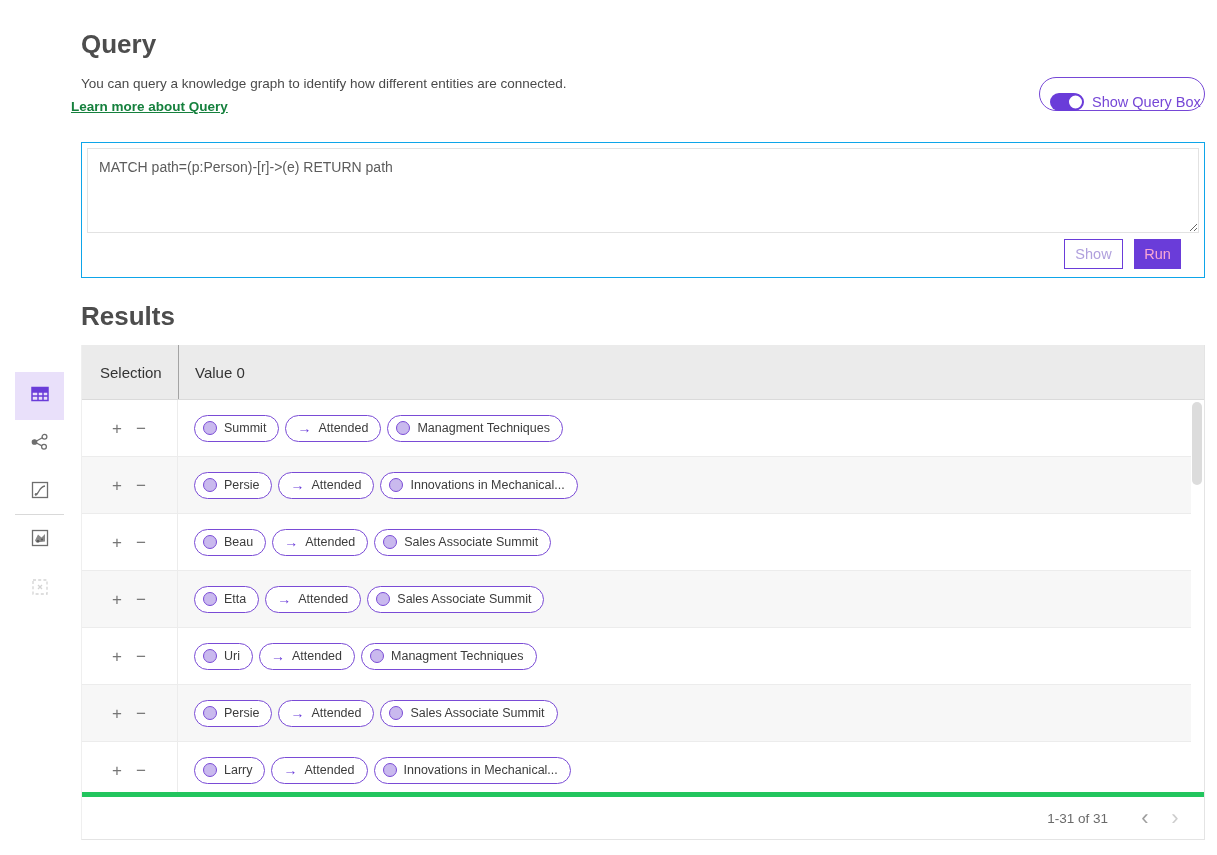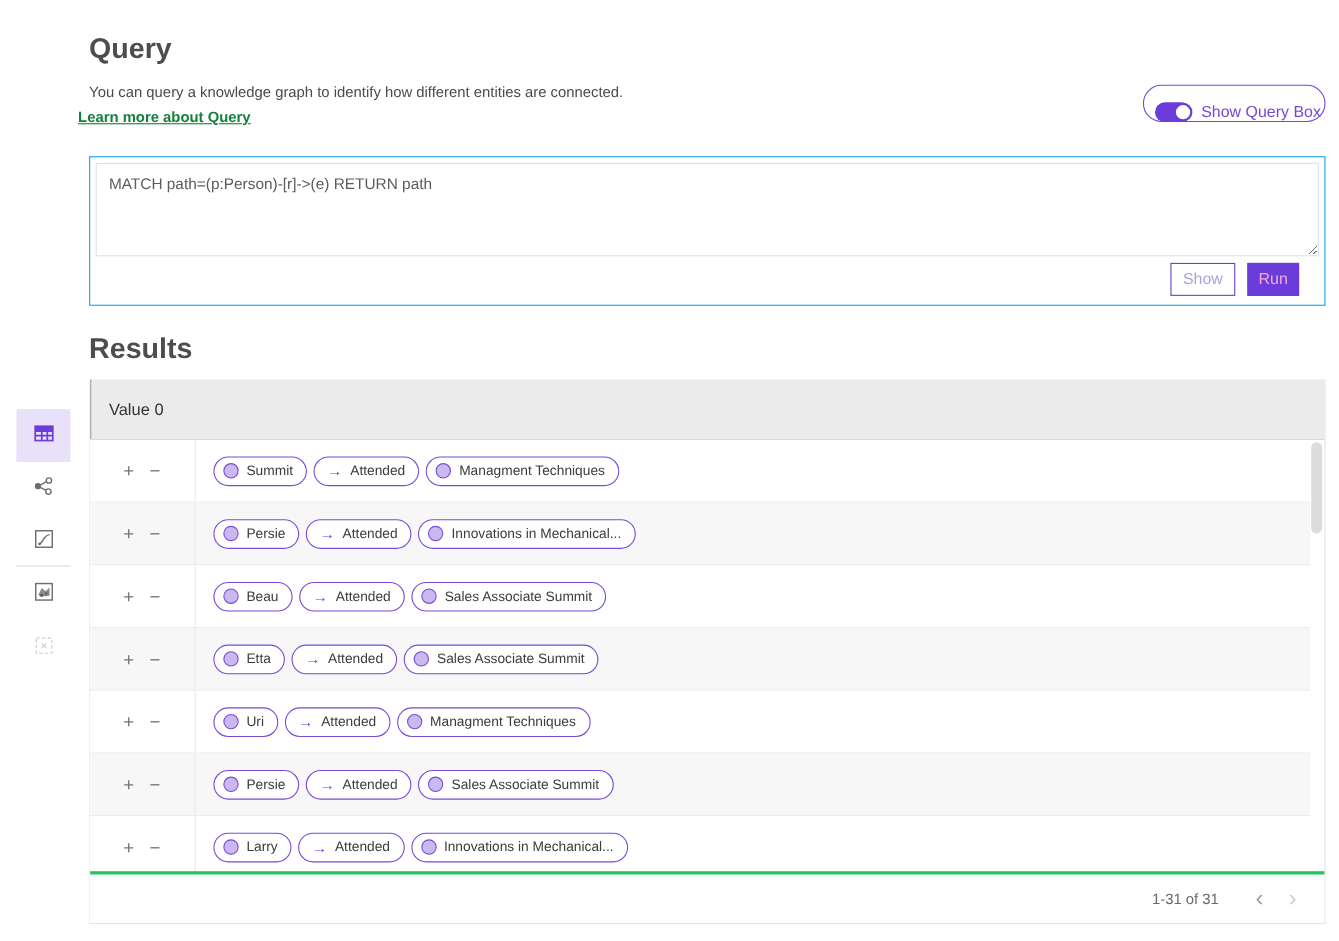--- a/index.html
+++ b/index.html
@@ -55,21 +55,21 @@
   .chip { display:inline-flex; align-items:center; height:27px; border:1px solid #7a4bd6;
     border-radius:14px; padding:0 12px 0 8px; gap:7px; background:#fff; cursor:pointer; }
   .dot { width:14px; height:14px; border-radius:50%; background:#c9b9ee; border:1px solid #7a4bd6; flex:0 0 auto; }
   .arrow { color:#6a3cd9; font-size:14px; padding-left:3px; }
   .chip-label { font-size:12.5px; color:#3c3c3c; white-space:nowrap; }
 
   .scroll-thumb { position:absolute; right:2px; top:57px; width:10px; height:83px;
     border-radius:5px; background:#dcdcdc; cursor:pointer; }
 
   .tfoot { position:absolute; left:0; bottom:0; width:100%; height:47px;
-    border-top:3px solid #22c55e; background:#fff;
+    border-top:5px solid #22c55e; background:#fff;
     display:flex; align-items:center; justify-content:flex-end; padding-right:14px; }
   .pag { font-size:13.5px; color:#6a6a6a; margin-right:22px; }
   .chev { width:30px; text-align:center; font-size:22px; color:#9e9e9e; cursor:pointer; line-height:1; }
   .chev.disabled { color:#cdcdcd; }
 </style>
 </head>
 <body>
 
 <h1 class="page-title">Query</h1>
 <p class="page-desc">You can query a knowledge graph to identify how different entities are connected.</p>
@@ -141,20 +141,21 @@
   <span>
     <svg width="22" height="22" viewBox="0 0 22 22" fill="none" stroke="#d4d4d4" stroke-width="1.3">
       <rect x="4" y="4" width="14" height="14" stroke-dasharray="3 2.2"></rect>
       <path d="M9 13 L13 9 M13 13 L9 9"></path>
     </svg>
   </span>
 </div>
 
 <div class="results-table">
   <div class="thead">
+    <div class="th th-selection">Selection</div>
     <div class="th th-value">Value 0</div>
   </div>
 
   <div class="tbody">
 
     <div class="tr">
       <div class="td-sel">
         <span>+</span>
         <span>−</span>
       </div>

